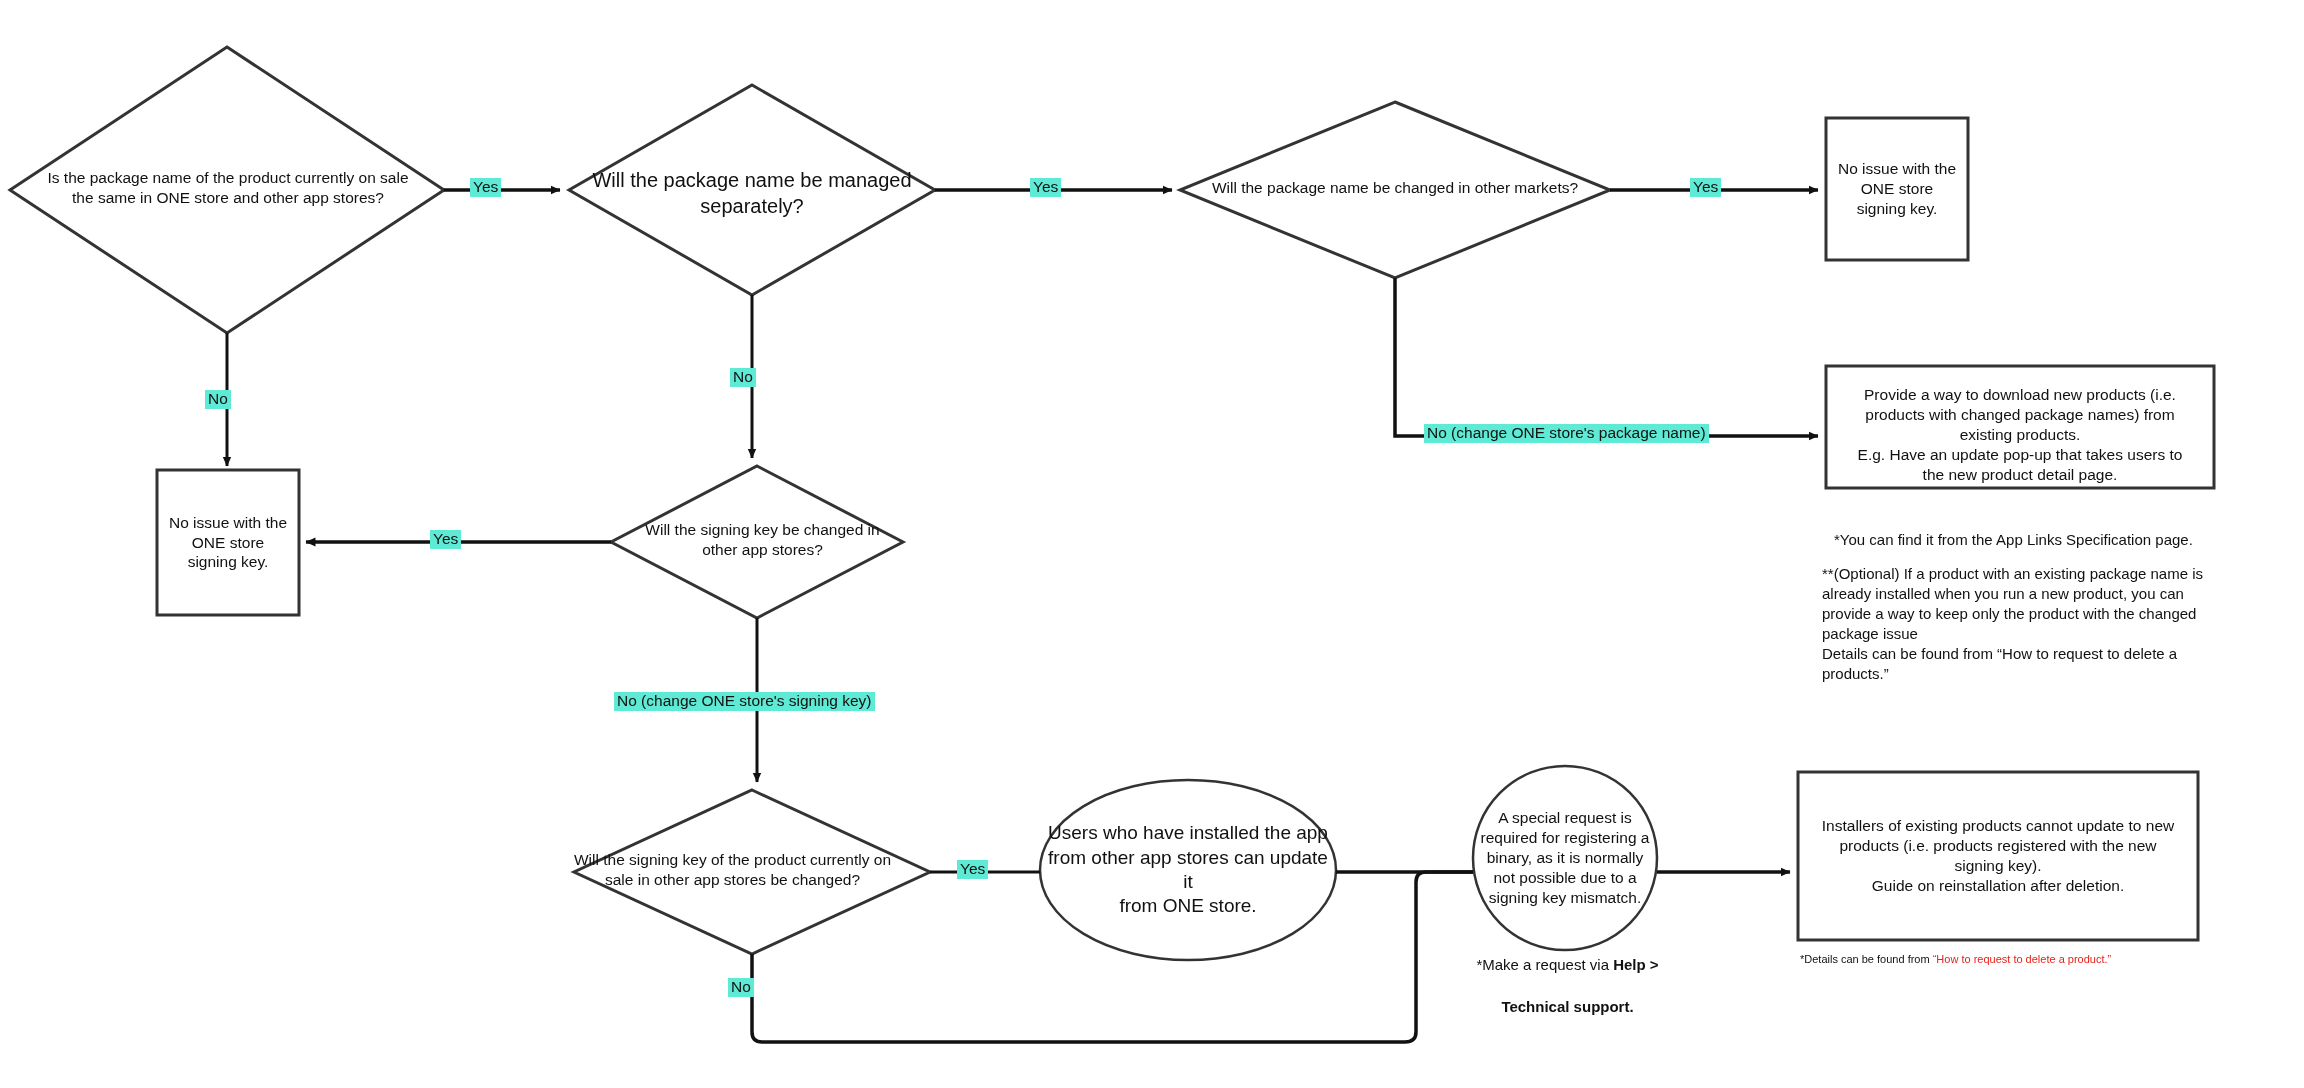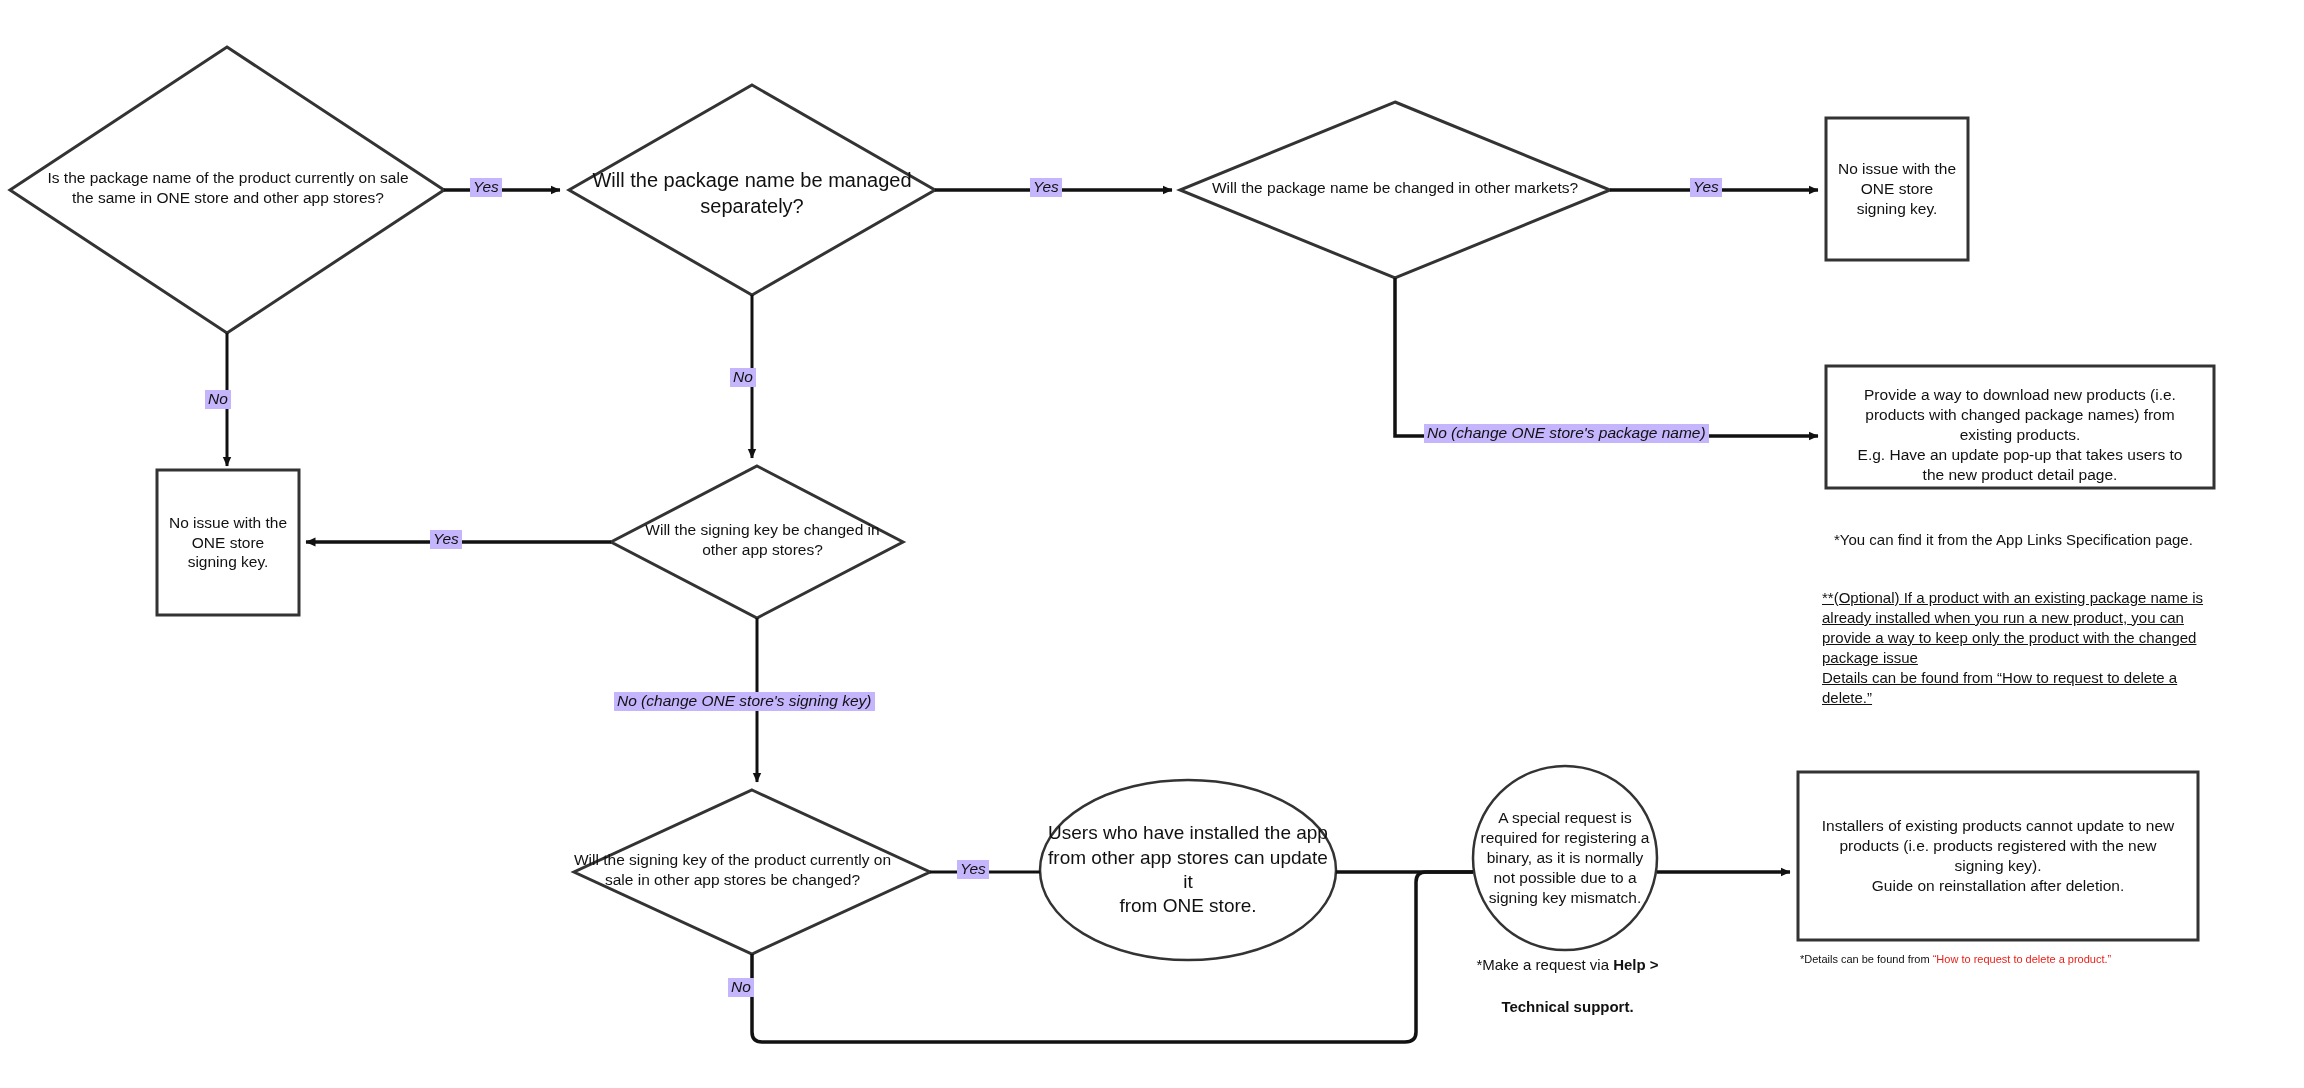--- a/index.html
+++ b/index.html
@@ -32,27 +32,26 @@
     color: #111111;
   }
   .diamond-label {
     position: absolute;
     text-align: center;
     line-height: 1.28;
     color: #111111;
   }
   .edge-label {
     position: absolute;
-    background: #c4b5fd;
+    background: #5eead4;
     text-align: center;
     line-height: 1.2;
     color: #111111;
     padding: 0 3px;
     white-space: nowrap;
-    font-style: italic;
   }
   .note {
     position: absolute;
     line-height: 1.33;
     color: #111111;
   }
   .note-red {
     color: #e8221a;
   }
   .bold {
@@ -182,27 +181,27 @@
 <div class="edge-label" style="left:430px; top:530px; font-size:15.5px;">Yes</div>
 
 <div class="edge-label" style="left:614px; top:692px; font-size:15.5px;">No (change ONE store's signing key)</div>
 
 <div class="edge-label" style="left:957px; top:860px; font-size:15.5px;">Yes</div>
 
 <div class="edge-label" style="left:728px; top:978px; font-size:15.5px;">No</div>
 
 <div class="note" style="left:1834px; top:530px; width:400px; font-size:15px;">*You can find it from the App Links Specification page.</div>
 
-<div class="note" style="left:1822px; top:588px; width:400px; font-size:15px;text-decoration:underline;">
+<div class="note" style="left:1822px; top:564px; width:400px; font-size:15px;">
   <div>**(Optional) If a product with an existing package name is</div>
   <div>already installed when you run a new product, you can</div>
   <div>provide a way to keep only the product with the changed</div>
   <div>package issue</div>
   <div>Details can be found from “How to request to delete a</div>
-  <div>delete.”</div>
+  <div>products.”</div>
 </div>
 
 <div class="note" style="left:1455px; top:955px; width:225px; font-size:15px; text-align:center;">
   <div>
     <span>*Make a request via </span><span class="bold">Help &gt;</span>
   </div>
   <div class="bold">Technical support.</div>
 </div>
 
 <div class="note" style="left:1800px; top:952px; width:480px; font-size:11px;">

